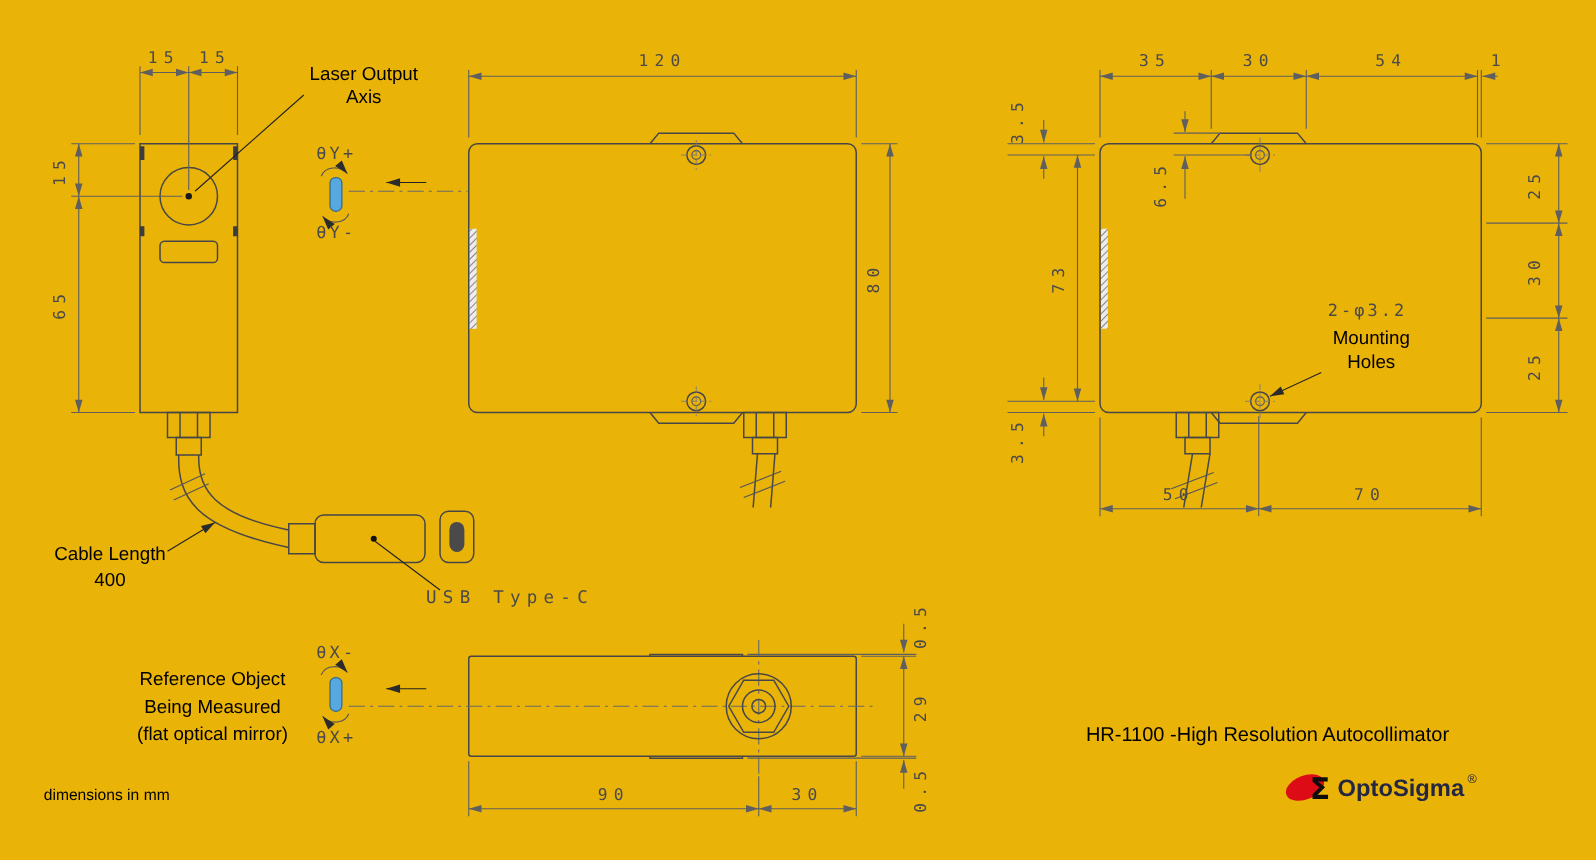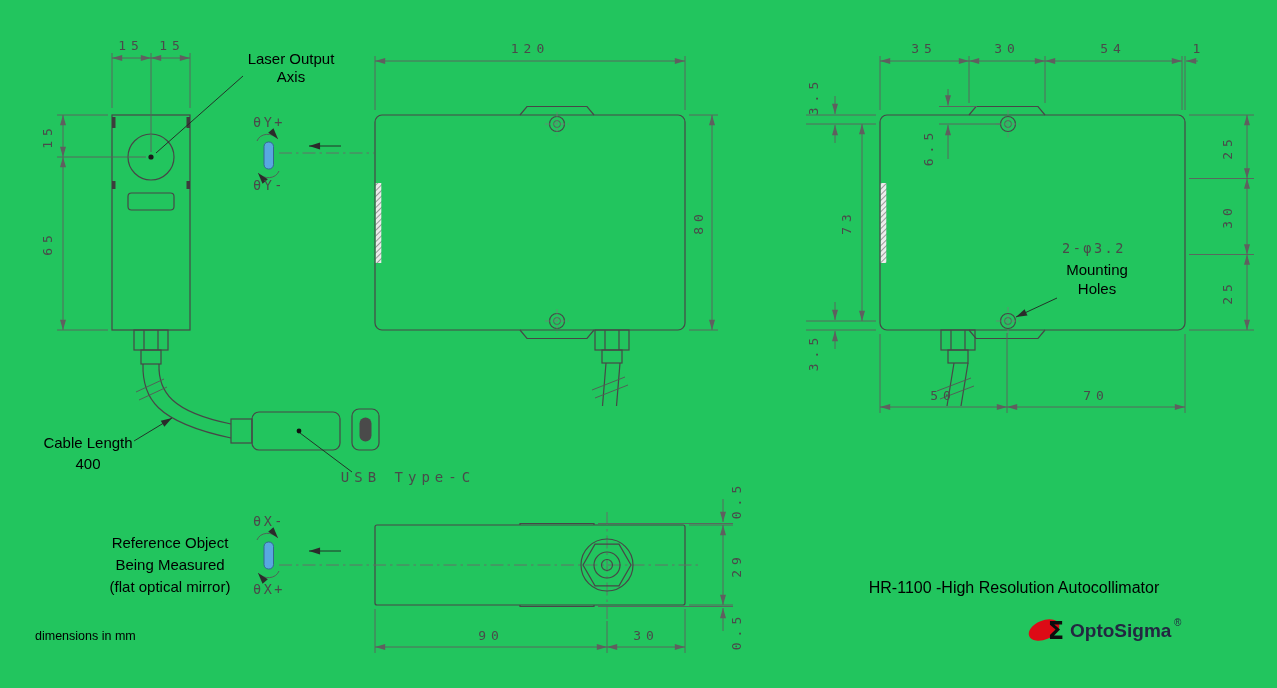--- a/index.html
+++ b/index.html
@@ -1,16 +1,16 @@
 <!DOCTYPE html>
 <html><head>
 <meta charset="utf-8">
 <style>
   html,body{margin:0;padding:0;background:#ffffff;}
-  .canvas{width:1277px;height:688px;background:#22c55e;position:relative;overflow:hidden;
+  .canvas{width:1277px;height:688px;background:#eab308;position:relative;overflow:hidden;
           font-family:"Liberation Sans",sans-serif;}
   svg{display:block;}
   .ln{fill:none;stroke:#474747;stroke-width:1.2;}
   .lnthin{fill:none;stroke:#565656;stroke-width:0.9;}
   .dim{fill:none;stroke:#5f5f5f;stroke-width:0.9;}
   .cl{fill:none;stroke:#6a6a6a;stroke-width:0.9;stroke-dasharray:13 4 2.5 4;}
   .clthin{fill:none;stroke:#7a7a7a;stroke-width:0.7;stroke-dasharray:5 2.5;}
   .leader{fill:none;stroke:#222222;stroke-width:0.9;}
   .dimtxt{fill:#4a4a4a;font-family:"DejaVu Sans Mono",monospace;font-size:13px;letter-spacing:5px;}
   .cadtxt{fill:#4a4a4a;font-family:"DejaVu Sans Mono",monospace;font-size:13.5px;letter-spacing:2.5px;}

